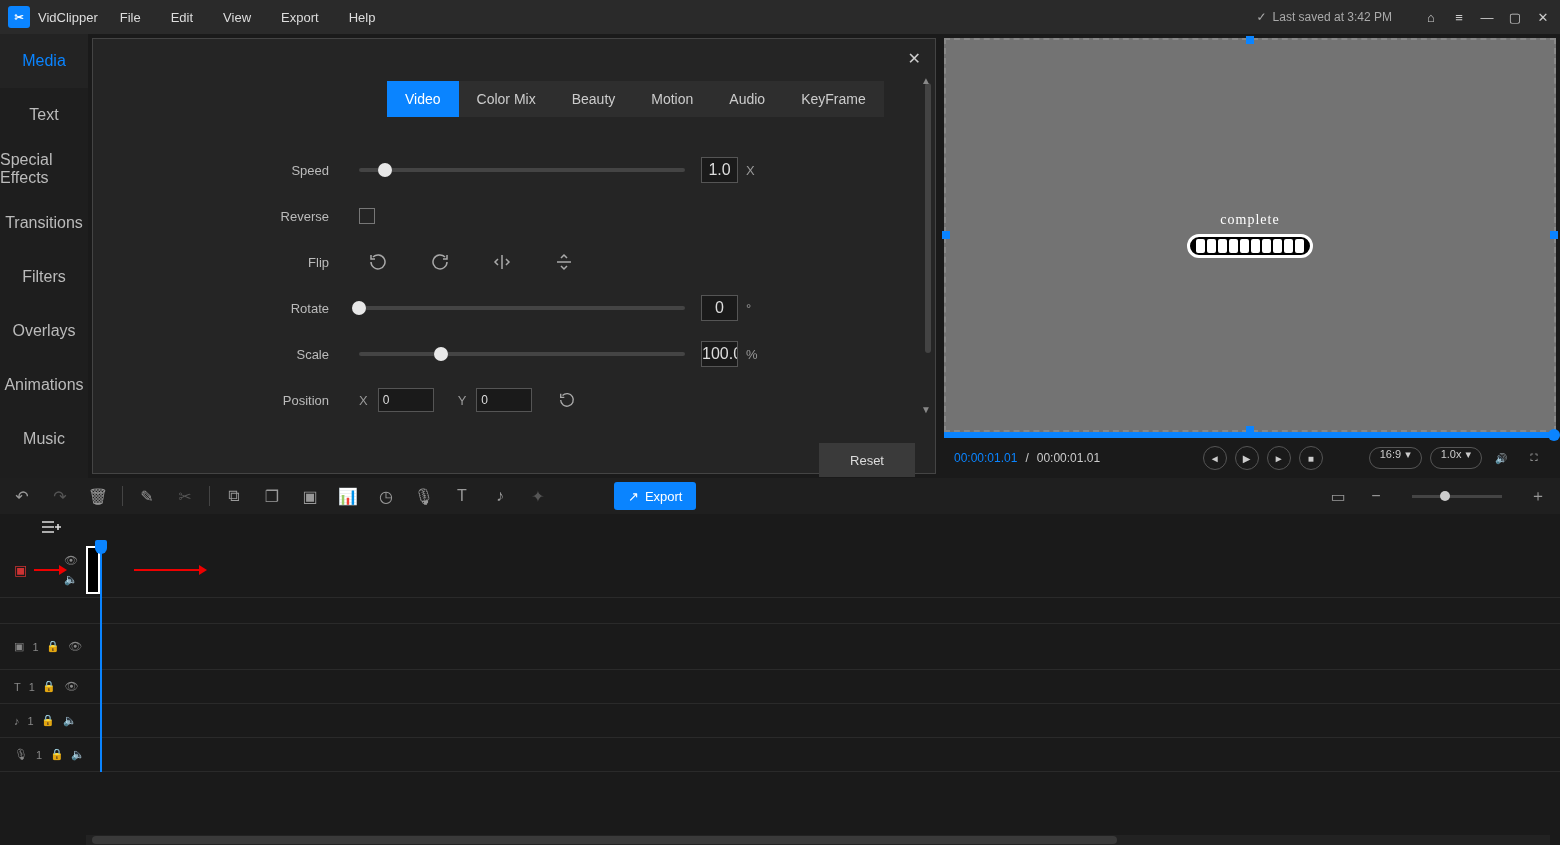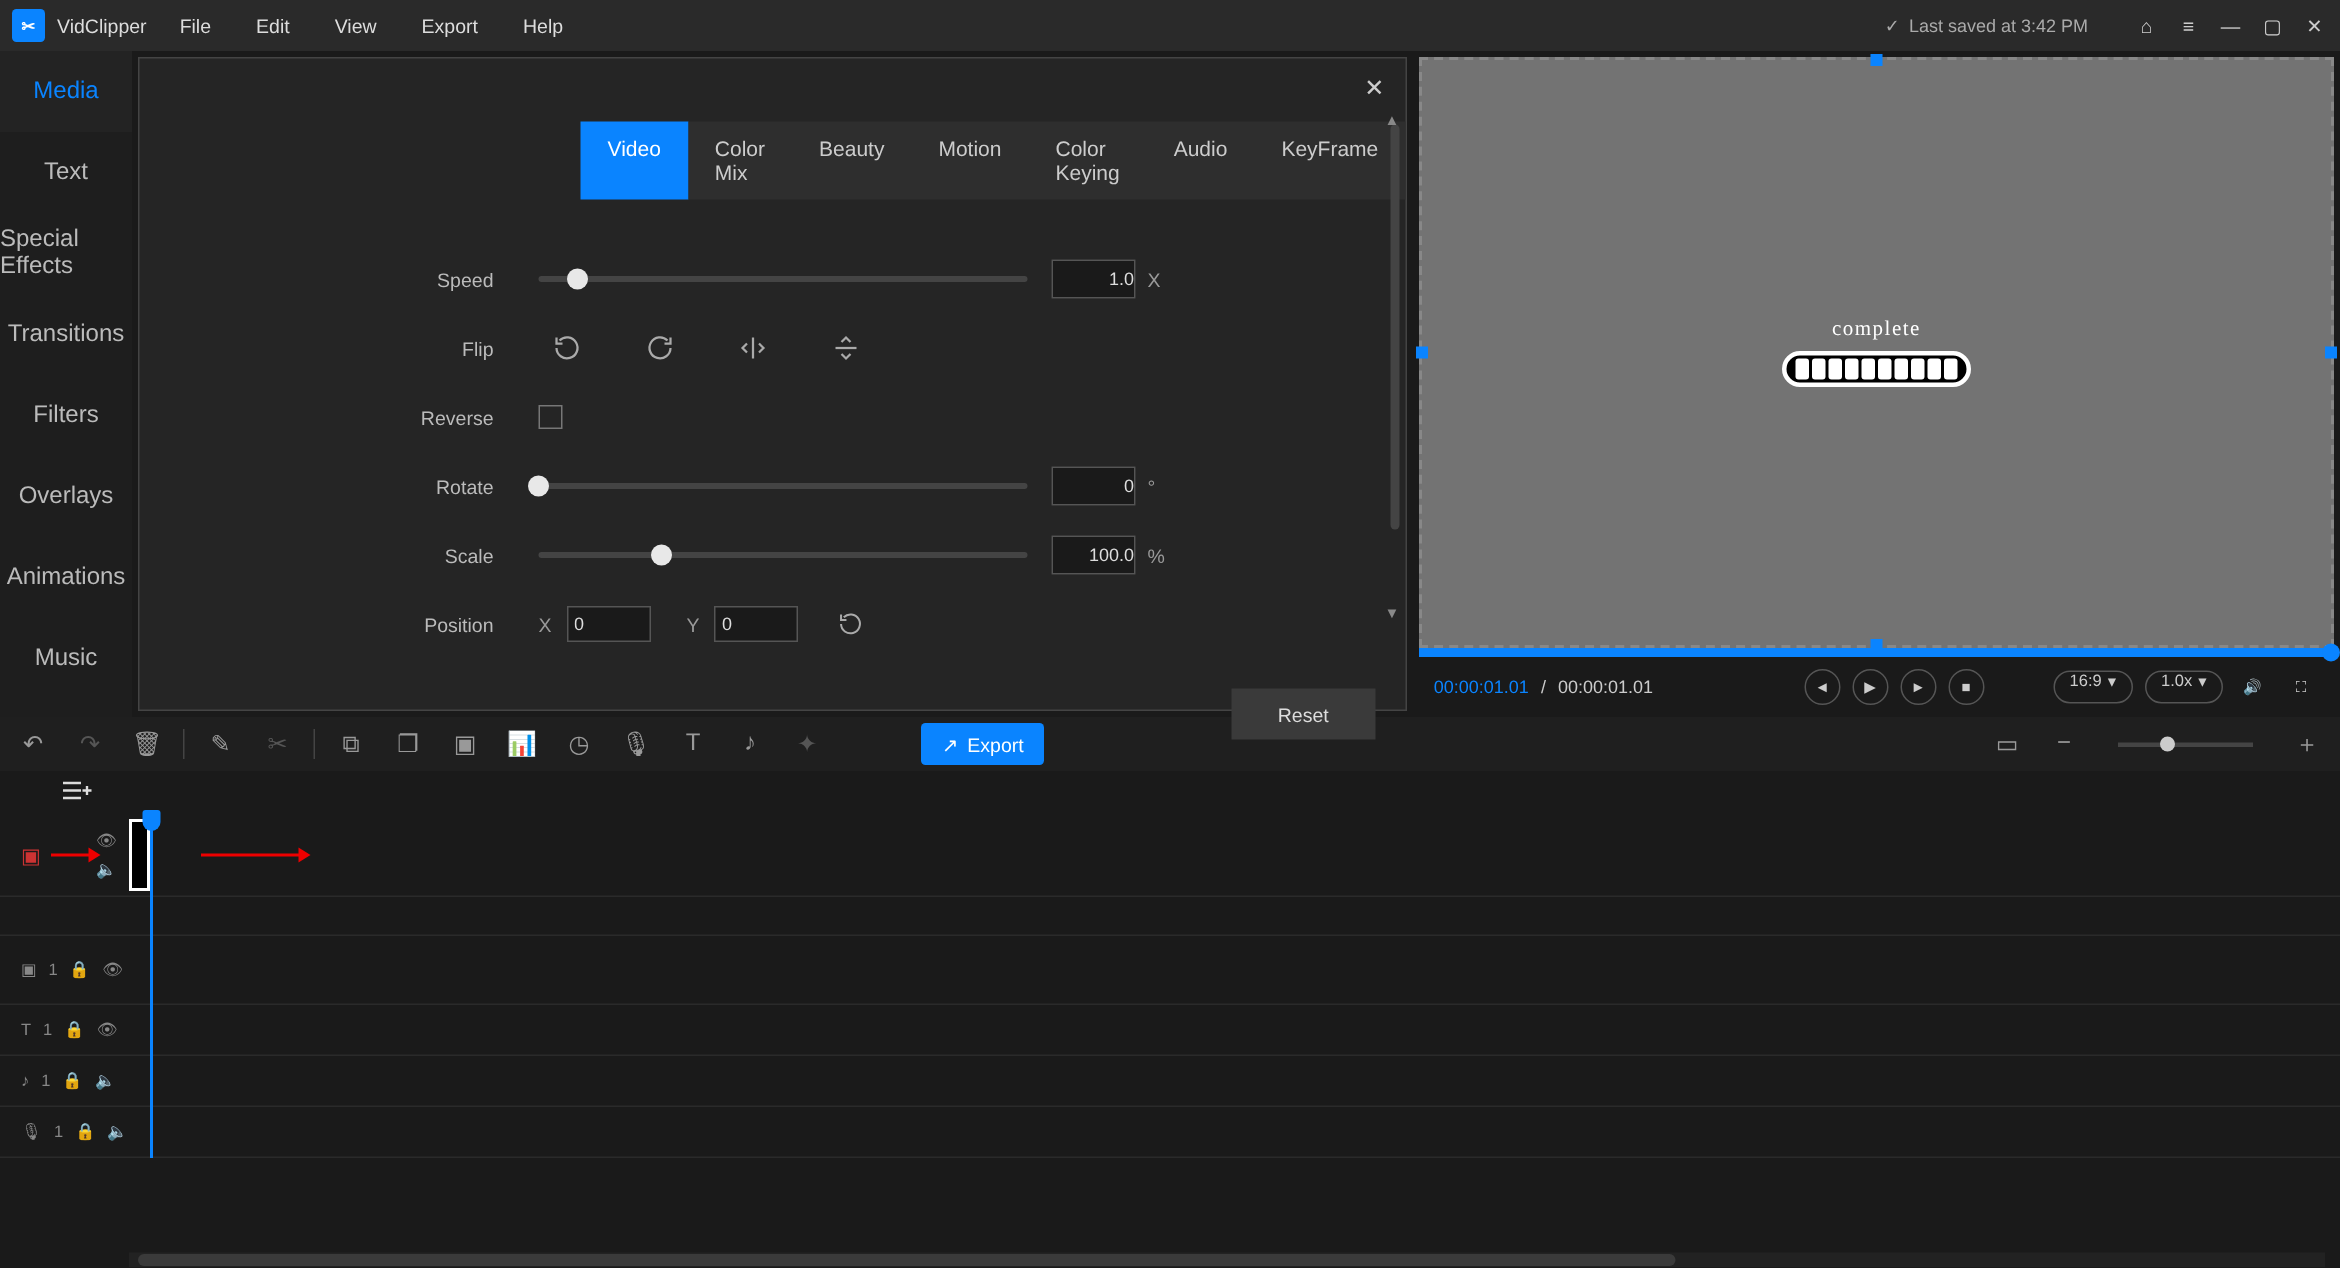--- a/index.html
+++ b/index.html
@@ -26,21 +26,21 @@
 .prop-panel { flex: 0 0 844px; background: #252525; border: 1px solid #444; margin: 4px; position: relative; display:flex;flex-direction:column;}
 .prop-close { position: absolute; top: 10px; right: 14px; color: #ccc; cursor: pointer; font-size:16px;}
 .prop-tabs { display: flex; margin: 42px 0 0 246px; }
 .prop-tab { padding: 10px 18px; font-size: 14px; color: #ccc; cursor: pointer; background:#2e2e2e;}
 .prop-tab.active { background: #0a84ff; color: #fff; margin-left: 48px; }
 .prop-body { padding: 30px 40px 10px 170px; flex:1; position:relative;}
 .prop-row { display: flex; align-items: center; height: 46px; font-size: 13px; color: #bbb; }
 .prop-label { width: 96px; text-align: right; padding-right: 30px; }
 .slider { width: 326px; height: 4px; background: #444; border-radius: 2px; position: relative; margin-right: 16px; }
 .slider .thumb { position: absolute; top: -5px; width: 14px; height: 14px; background: #e8e8e8; border-radius: 50%; transform:translateX(-50%);}
-.num-input { width: 56px; height: 26px; background: #1a1a1a; border: 1px solid #555; color: #ddd; text-align: right; font-size: 12px; }
+.num-input { width: 37px; height: 26px; background: #1a1a1a; border: 1px solid #555; color: #ddd; text-align: center; font-size: 16px; }
 .suffix { margin-left: 8px; color:#999;}
 .checkbox { width: 16px; height: 16px; border: 1px solid #777; background: transparent; }
 .flip-icons { display:flex; gap:40px; margin-left:8px;}
 .flip-icon { width:22px;height:22px;color:#aaa;display:flex;align-items:center;justify-content:center;}
 .pos-group { display:flex;align-items:center;gap:10px;}
 .pos-label { color:#999;font-size:13px;}
 .small-input { width:56px;height:24px;background:#1a1a1a;border:1px solid #555;color:#ddd;text-align:left;padding-left:4px;font-size:12px;}
 .reset-btn-row { display:flex;justify-content:flex-end;padding:10px 20px 14px;}
 .reset-btn { width:96px;height:34px;background:#3a3a3a;border:none;color:#ddd;font-size:13px;cursor:pointer;}
 .scroll-indicator { position:absolute;top:44px;right:4px;width:6px;height:270px;background:#444;border-radius:3px;}
@@ -133,34 +133,37 @@
   <div class="prop-panel">
     <span class="prop-close">✕</span>
     <div class="scroll-indicator"></div>
     <span class="scroll-arrow" style="top:36px">▲</span>
     <span class="scroll-arrow" style="bottom:58px">▼</span>
     <div class="prop-tabs">
       <div class="prop-tab active">Video</div>
       <div class="prop-tab">Color Mix</div>
       <div class="prop-tab">Beauty</div>
       <div class="prop-tab">Motion</div>
-      <div class="prop-tab">Color Keying</div>
       <div class="prop-tab">Audio</div>
       <div class="prop-tab">KeyFrame</div>
     </div>
     <div class="prop-body">
       <div class="prop-row">
         <span class="prop-label">Speed</span>
         <div class="slider">
             <div class="thumb" style="left:8%"></div>
           </div>
         <input class="num-input" value="1.0" style="">
         <span class="suffix">X</span>
       </div>
       <div class="prop-row">
+        <span class="prop-label">Reverse</span>
+        <div class="checkbox"></div>
+      </div>
+      <div class="prop-row">
         <span class="prop-label">Flip</span>
         <div class="flip-icons">
           <span class="flip-icon">
               <svg width="20" height="20" viewBox="0 0 20 20" fill="none" stroke="currentColor" stroke-width="1.5">
                 <path d="M3 10a7 7 0 1 0 2-5"></path>
                 <path d="M3 3v4h4"></path>
               </svg>
             </span>
           <span class="flip-icon">
               <svg width="20" height="20" viewBox="0 0 20 20" fill="none" stroke="currentColor" stroke-width="1.5">
@@ -176,24 +179,20 @@
               </svg>
             </span>
           <span class="flip-icon">
               <svg width="20" height="20" viewBox="0 0 20 20" fill="none" stroke="currentColor" stroke-width="1.5">
                 <path d="M3 10h14"></path>
                 <path d="M7 6l3-3 3 3"></path>
                 <path d="M7 14l3 3 3-3"></path>
               </svg>
             </span>
         </div>
-      </div>
-      <div class="prop-row">
-        <span class="prop-label">Reverse</span>
-        <div class="checkbox"></div>
       </div>
       <div class="prop-row">
         <span class="prop-label">Rotate</span>
         <div class="slider">
             <div class="thumb" style="left:0%"></div>
           </div>
         <input class="num-input" value="0" style="">
         <span class="suffix">°</span>
       </div>
       <div class="prop-row">

